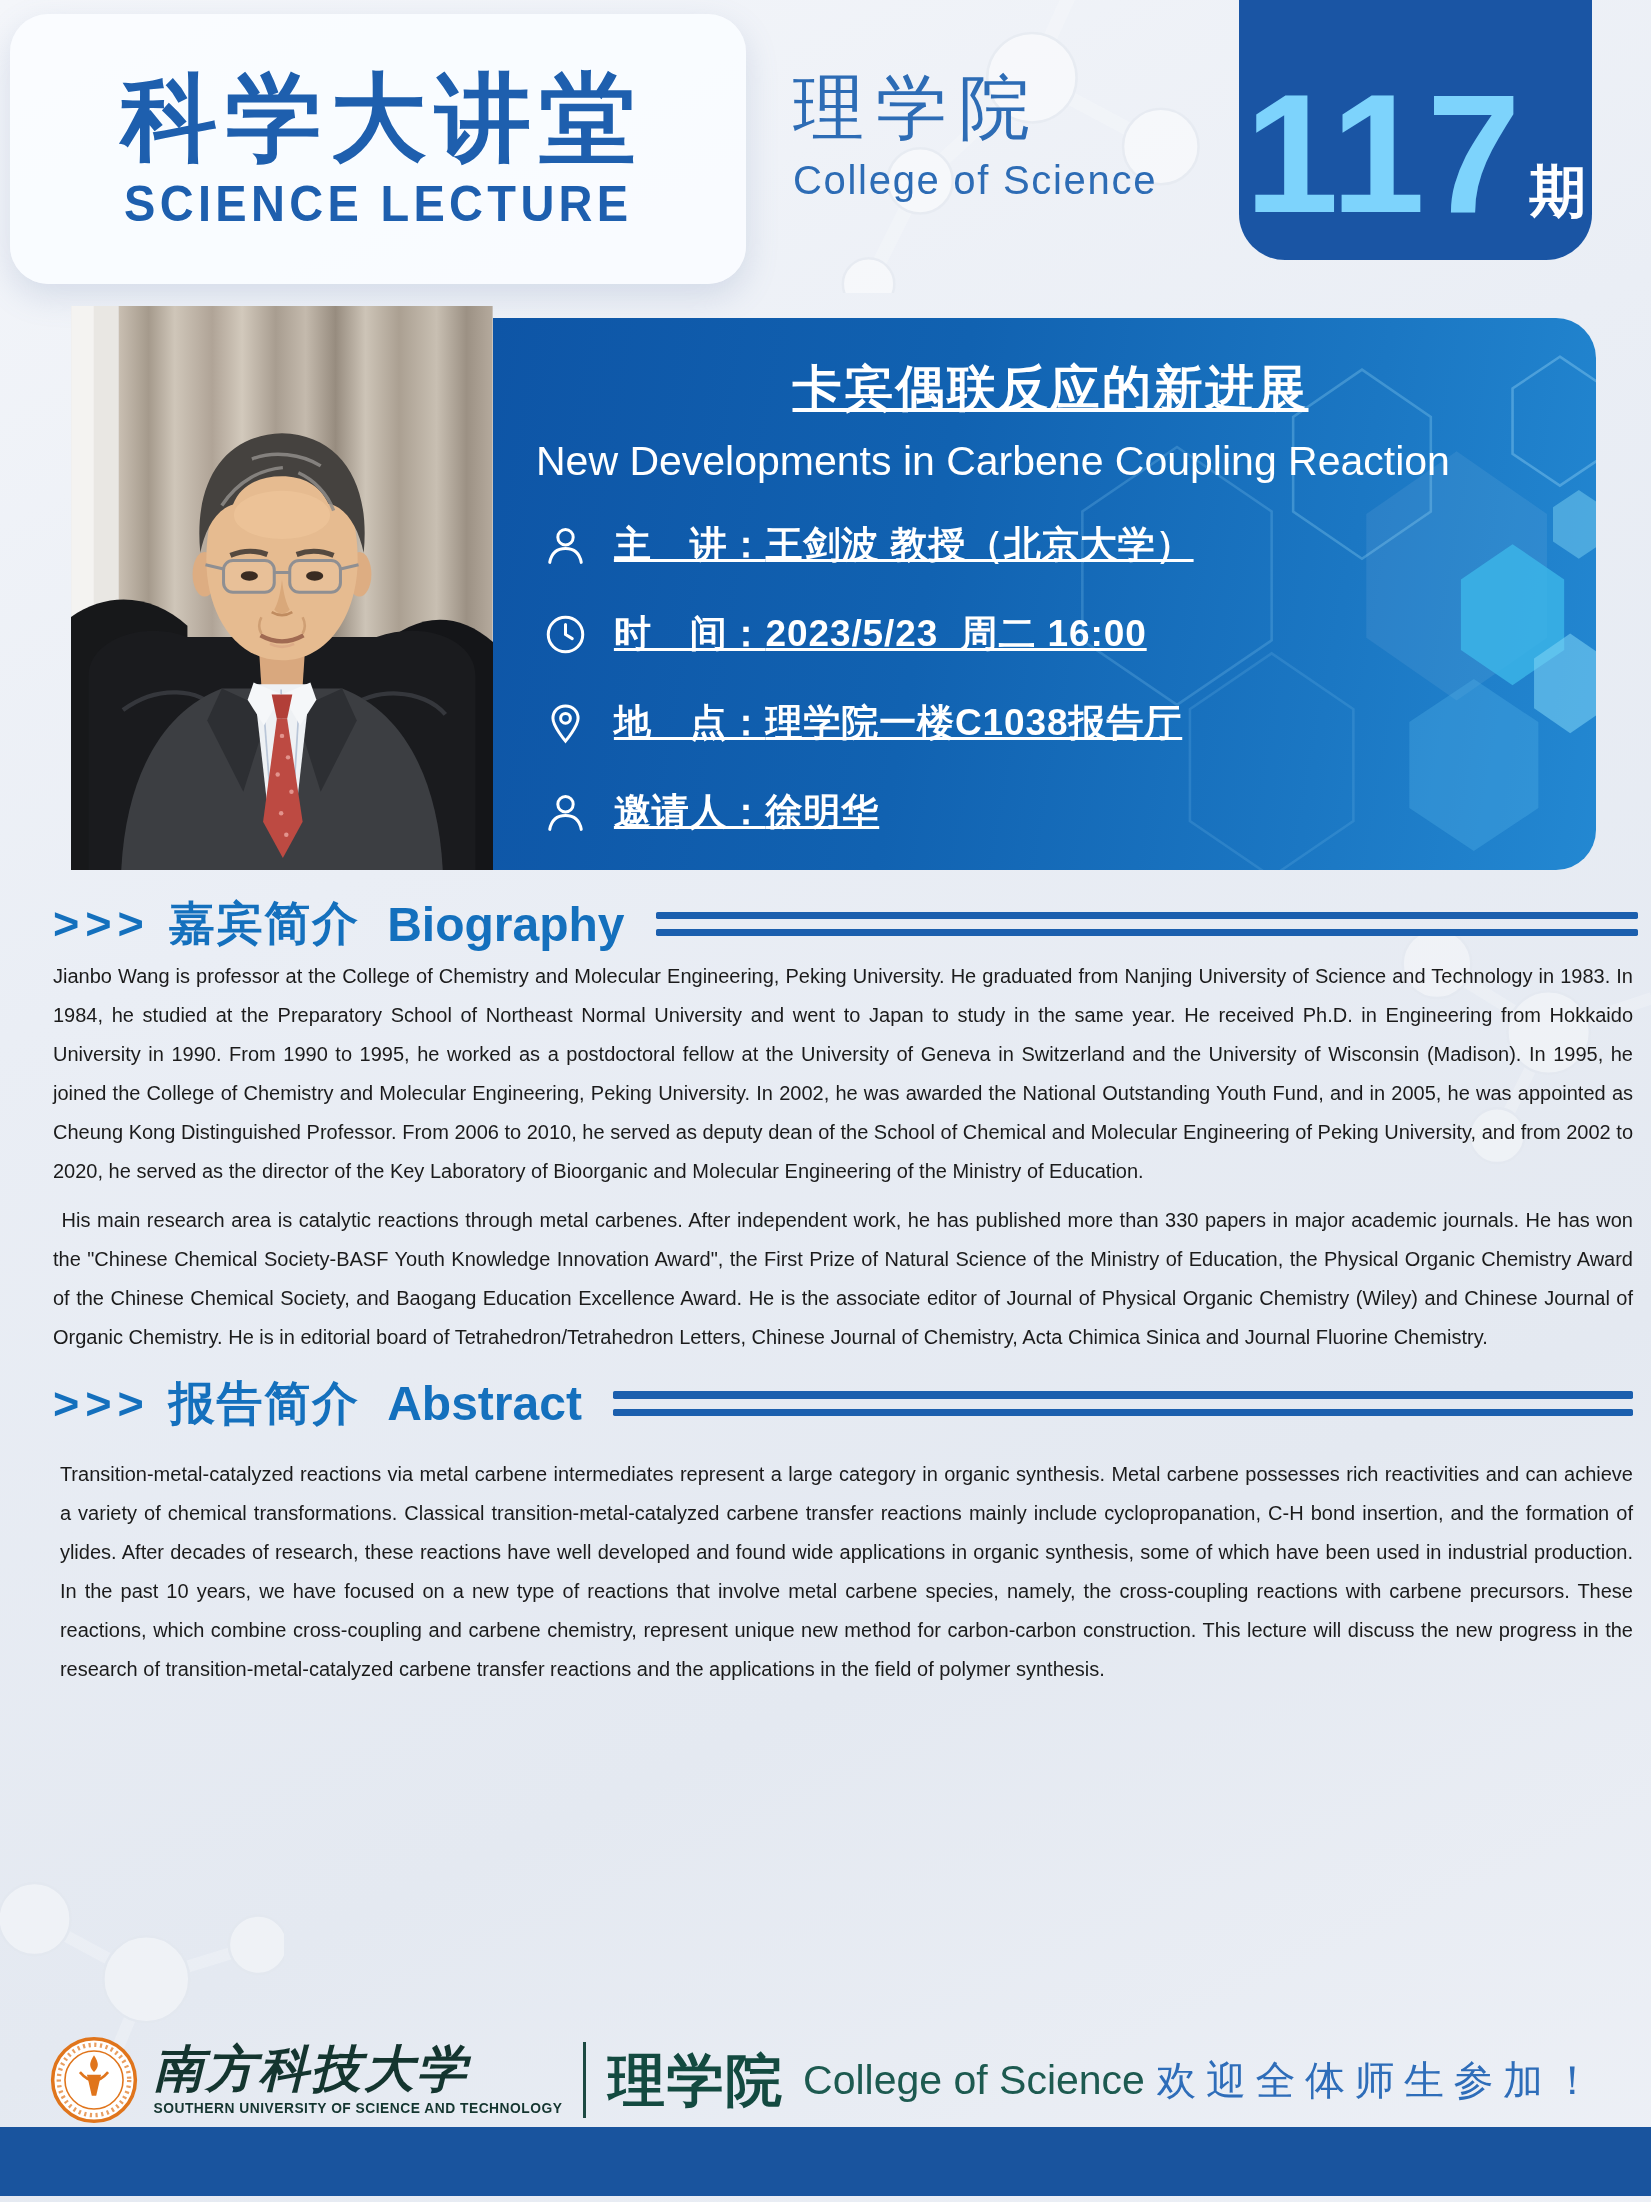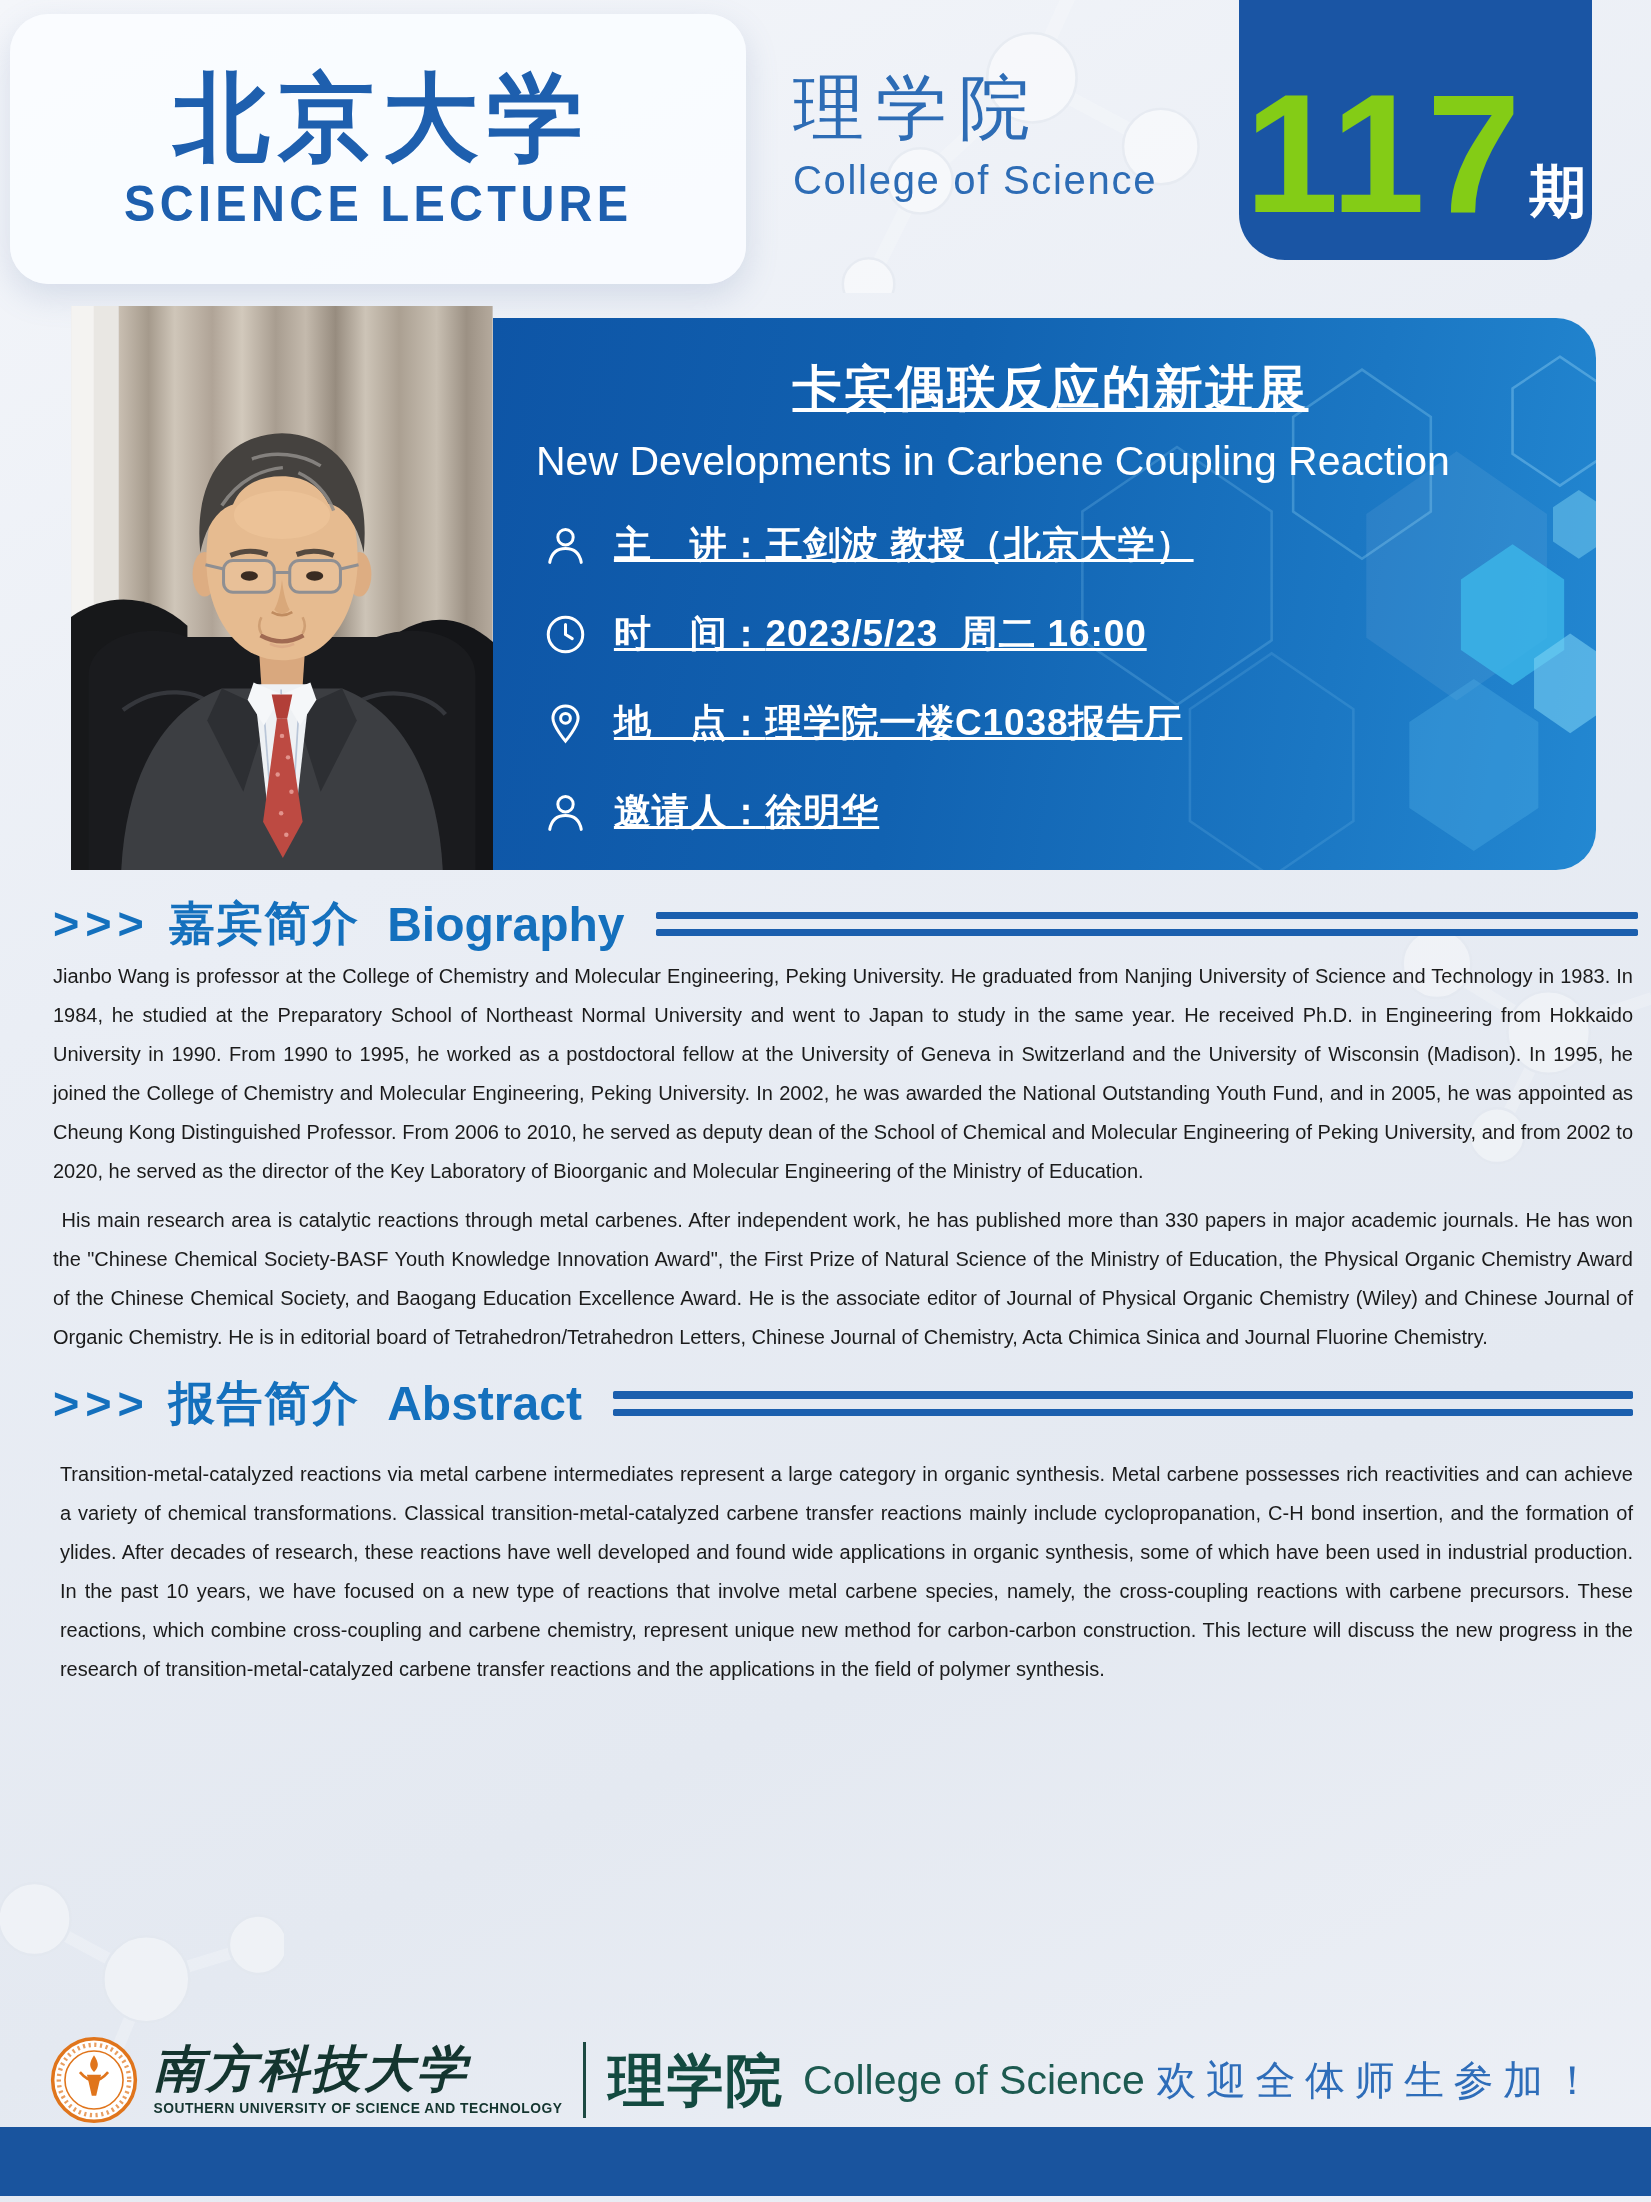--- a/index.html
+++ b/index.html
@@ -23,21 +23,21 @@
 
   .college-header { position:absolute; left:793px; top:72px; z-index:2; color:#2d6cb5; }
   .college-header .cn { font-size:71px; letter-spacing:12px; line-height:1; }
   .college-header .en { margin-top:17px; font-size:40px; letter-spacing:1.7px; line-height:1; font-weight:400; }
 
   .issue-badge {
     position:absolute; left:1239px; top:0; width:353px; height:260px; z-index:2;
     background:#1a55a4; border-radius:0 0 46px 46px;
     display:flex; align-items:flex-end; justify-content:center; padding-bottom:40px;
   }
-  .issue-number { font-size:169px; font-weight:900; color:#84cc16; line-height:0.78; letter-spacing:1.7px; }
+  .issue-number { font-size:169px; font-weight:900; color:#7dd3fc; line-height:0.78; letter-spacing:1.7px; }
   .issue-suffix { font-size:57px; font-weight:700; color:#ffffff; line-height:1; margin-left:6.9px; }
 
   
   .photo-frame { position:absolute; left:71px; top:306px; width:422px; height:564px; z-index:3; }
   .photo-frame svg { display:block; width:100%; height:100%; }
 
   
   .info-card {
     position:absolute; left:493px; top:318px; width:1103px; height:552px; z-index:2;
     border-radius:0 40px 40px 0; overflow:hidden;
@@ -119,21 +119,21 @@
       <line x1="170" y1="170" x2="300" y2="130"></line>
     </g>
     <g fill="#ffffff" stroke="#e2e7ee" stroke-width="3">
       <circle cx="40" cy="100" r="42"></circle>
         <circle cx="170" cy="170" r="50"></circle>
         <circle cx="300" cy="130" r="34"></circle>
     </g>
   </svg>
 
   <div class="header-card">
-    <div class="brand-cn">北京大学</div>
+    <div class="brand-cn">科学大讲堂</div>
     <div class="brand-en">SCIENCE LECTURE</div>
   </div>
 
   <div class="college-header">
     <div class="cn">理学院</div>
     <div class="en">College of Science</div>
   </div>
 
   <div class="issue-badge">
     <span class="issue-number">117</span>

